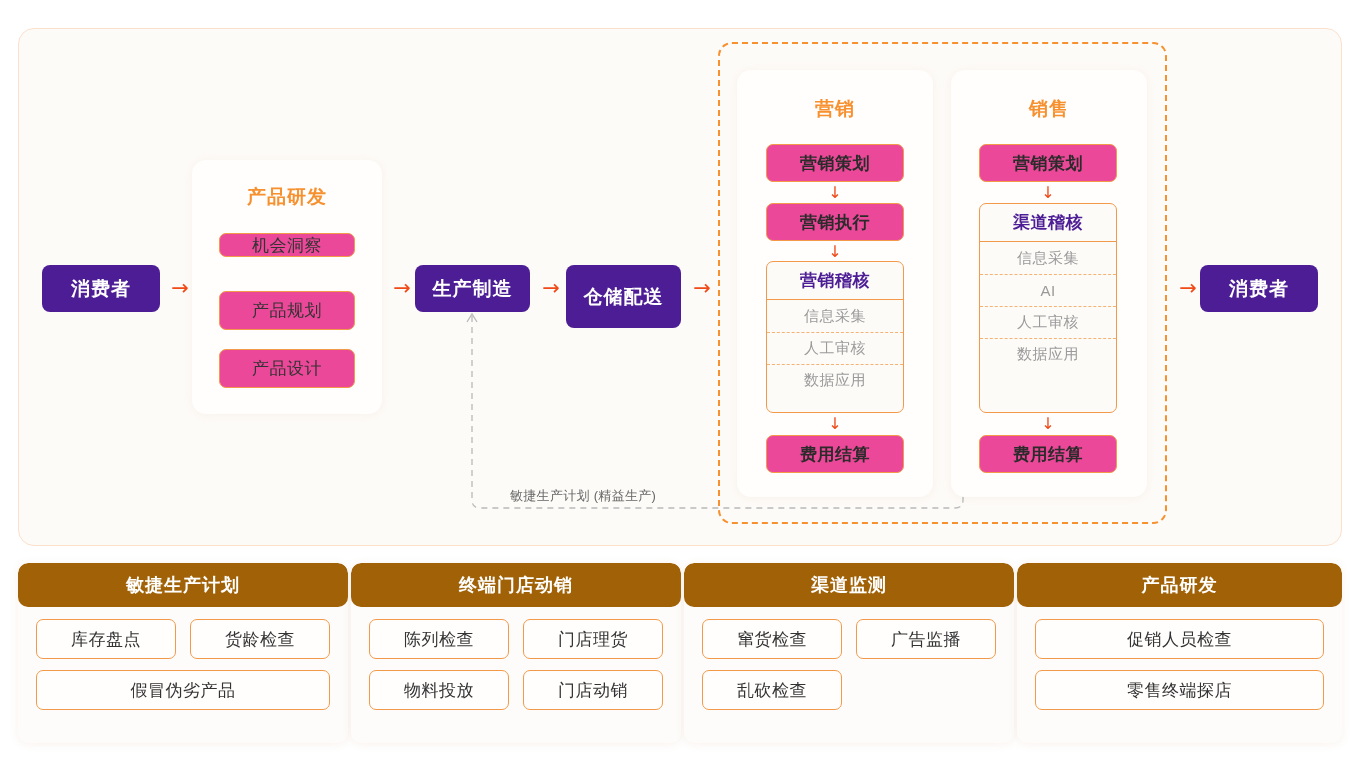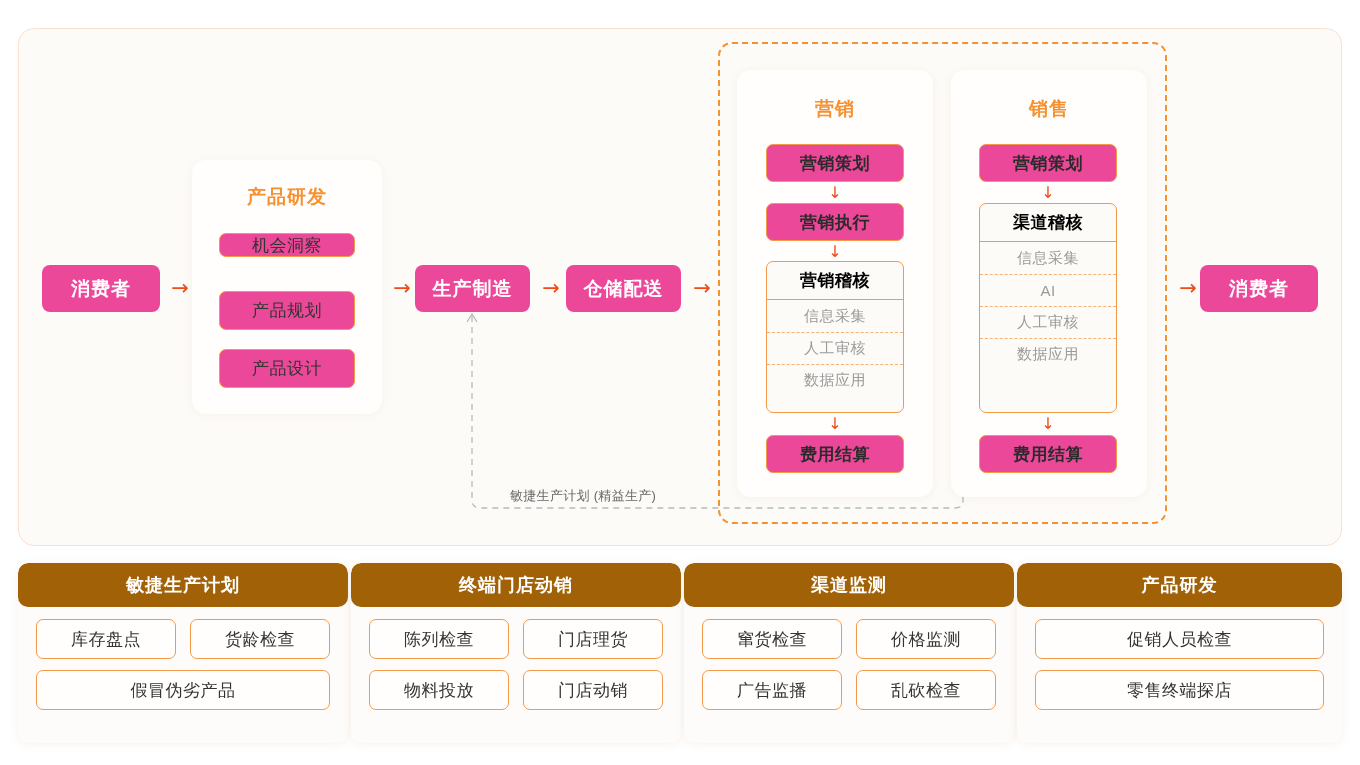--- a/index.html
+++ b/index.html
@@ -17,21 +17,21 @@
     left: 18px; top: 28px;
     width: 1324px; height: 518px;
     background: #fdfbf8;
     border: 1px solid #fbe0cc;
     border-radius: 16px;
   }
 
   
   .pill {
     position: absolute;
-    background: #ec4899;
+    background: #4c1d95;
     border-radius: 8px;
     color: #ffffff;
     font-size: 19px;
     font-weight: bold;
     display: flex;
     align-items: center;
     justify-content: center;
     letter-spacing: 1px;
   }
 
@@ -93,21 +93,21 @@
   .audit {
     position: absolute;
     border: 1px solid #f29a4a;
     border-radius: 7px;
     background: #fdfbf8;
     overflow: hidden;
   }
   .audit-head {
     height: 38px;
     display: flex; align-items: center; justify-content: center;
-    font-size: 17px; font-weight: bold; color: #000000;
+    font-size: 17px; font-weight: bold; color: #4c1d95;
     border-bottom: 1px solid #f29a4a;
     letter-spacing: 0.5px;
   }
   .audit-row {
     height: 32px;
     display: flex; align-items: center; justify-content: center;
     font-size: 15px; color: #9a9a9a;
     letter-spacing: 0.5px;
   }
   .audit-row + .audit-row { border-top: 1px dashed #f5b273; }
@@ -193,21 +193,21 @@
   <div class="obox" style="left:219px; top:233px; width:136px; height:24px;">机会洞察</div>
   <div class="obox" style="left:219px; top:291px; width:136px; height:39px;">产品规划</div>
   <div class="obox" style="left:219px; top:349px; width:136px; height:39px;">产品设计</div>
 
   <div class="harrow" style="left:390px; top:277px; width:24px; height:22px;">→</div>
 
   <div class="pill" style="left:415px; top:265px; width:115px; height:47px;">生产制造</div>
 
   <div class="harrow" style="left:539px; top:277px; width:24px; height:22px;">→</div>
 
-  <div class="pill" style="left:566px; top:265px; width:115px; height:47px;">仓储配送</div>
+  <div class="pill" style="left:566px; top:265px; width:115px; height:63px;">仓储配送</div>
 
   <div class="harrow" style="left:690px; top:277px; width:24px; height:22px;">→</div>
 
   <div class="dashed-orange" style="left:718px; top:42px; width:449px; height:482px;"></div>
 
   <div class="group-card" style="left:737px; top:70px; width:196px; height:427px;">
     <div class="group-title" style="top:26px;">营销</div>
   </div>
   <div class="obox bold" style="left:766px; top:144px; width:138px; height:38px;">营销策划</div>
   <div class="varrow" style="left:823px; top:185px; width:24px; height:16px;">↓</div>
@@ -260,21 +260,20 @@
       <div class="bitem half">门店理货</div>
       <div class="bitem half">物料投放</div>
       <div class="bitem half">门店动销</div>
     </div>
   </div>
 
   <div class="bcard" style="left:684px; top:563px; width:330px; height:180px;">
     <div class="bcard-head">渠道监测</div>
     <div class="bcard-body">
       <div class="bitem half">窜货检查</div>
-      <div class="bitem half">价格监测</div>
       <div class="bitem half">广告监播</div>
       <div class="bitem half">乱砍检查</div>
     </div>
   </div>
 
   <div class="bcard" style="left:1017px; top:563px; width:325px; height:180px;">
     <div class="bcard-head">产品研发</div>
     <div class="bcard-body">
       <div class="bitem full">促销人员检查</div>
       <div class="bitem full">零售终端探店</div>

